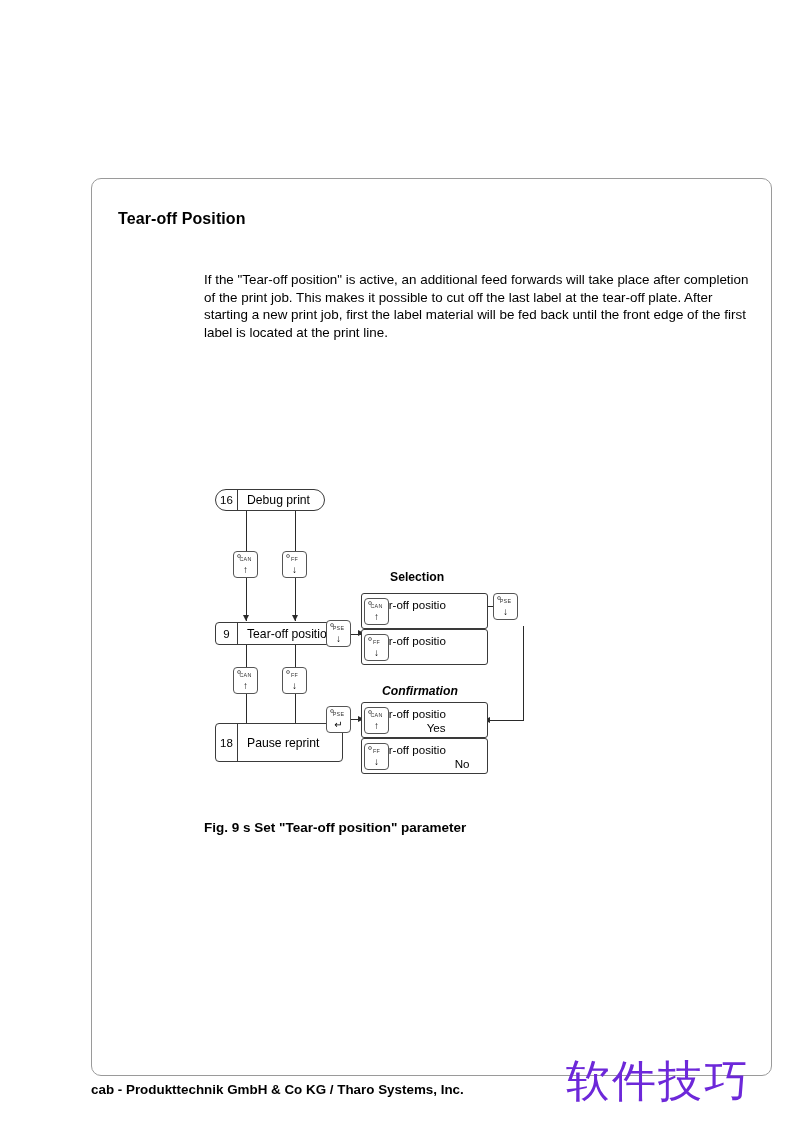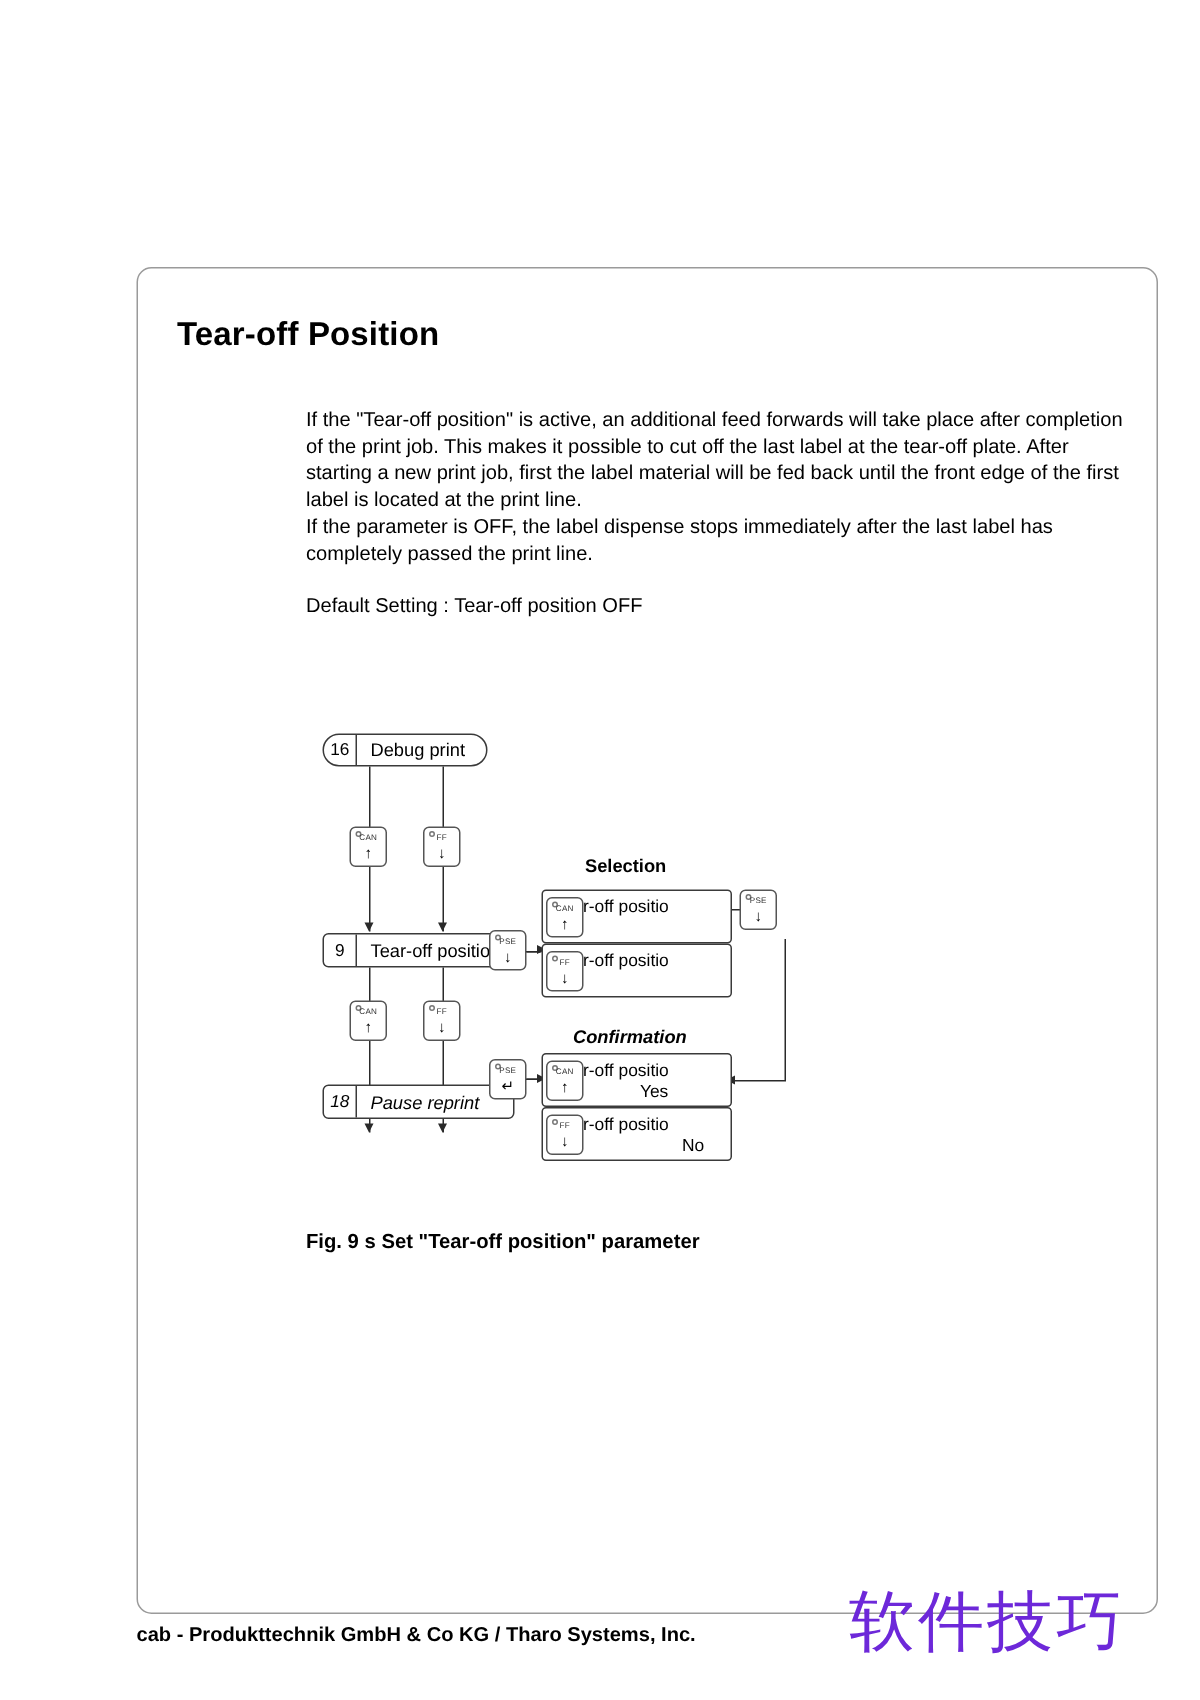--- a/index.html
+++ b/index.html
@@ -25,21 +25,21 @@
     border: 1px solid #9a9a9a;
     border-radius: 10px;
     box-sizing: border-box;
     background: #ffffff;
   }
 
   .page-title {
     position: absolute;
     left: 118px;
     top: 210px;
-    font-size: 22px;
+    font-size: 16px;
     font-weight: bold;
     letter-spacing: 0.1px;
   }
 
   .body-text {
     position: absolute;
     left: 204px;
     top: 271px;
     width: 545px;
     font-size: 13.4px;
@@ -205,23 +205,21 @@
 </style>
 </head>
 <body>
 
 <div class="page-frame"></div>
 
 <div class="page-title">Tear-off Position</div>
 
 <div class="body-text">
   <p>If the "Tear-off position" is active, an additional feed forwards will take place after completion of the print job.  This makes it possible to cut off the last label at the tear-off plate.  After starting a new print job, first the label material will be fed back until the front edge of the first label is located at the print line.</p>
-  <p>If the parameter is OFF, the label dispense stops immediately after the last label has completely passed the print line.</p>
   <div class="gap"></div>
-  <p>Default Setting : Tear-off position OFF</p>
 </div>
 
 <div class="diagram">
 
   <div class="node" style="left:15px; top:9px; width:110px; height:22px;border-radius:11px;">
     <span class="num">16</span>
     <span class="lbl">Debug print</span>
   </div>
 
   <div class="ln lnv" style="left:46px; top:31px; height:110px;"></div>
@@ -302,21 +300,21 @@
     <span class="karrow">↑</span>
   </div>
   <div class="keybtn" style="left:82px; top:187px;">
     <span class="kdot"></span>
     <span class="kname">FF</span>
     <span class="karrow">↓</span>
   </div>
 
   <div class="sect-label" style="left:182px; top:204px;font-style:italic;">Confirmation</div>
 
-  <div class="node" style="left:15px; top:243px; width:128px; height:23px;font-style:italic;">
+  <div class="node" style="left:15px; top:243px; width:128px; height:39px;">
     <span class="num">18</span>
     <span class="lbl">Pause  reprint</span>
   </div>
 
   <div class="ln lnh" style="left:143px; top:239px; width:17px;"></div>
   <div class="keybtn" style="left:126px; top:226px;">
     <span class="kdot"></span>
     <span class="kname">PSE</span>
     <span class="karrow">↵</span>
   </div>

